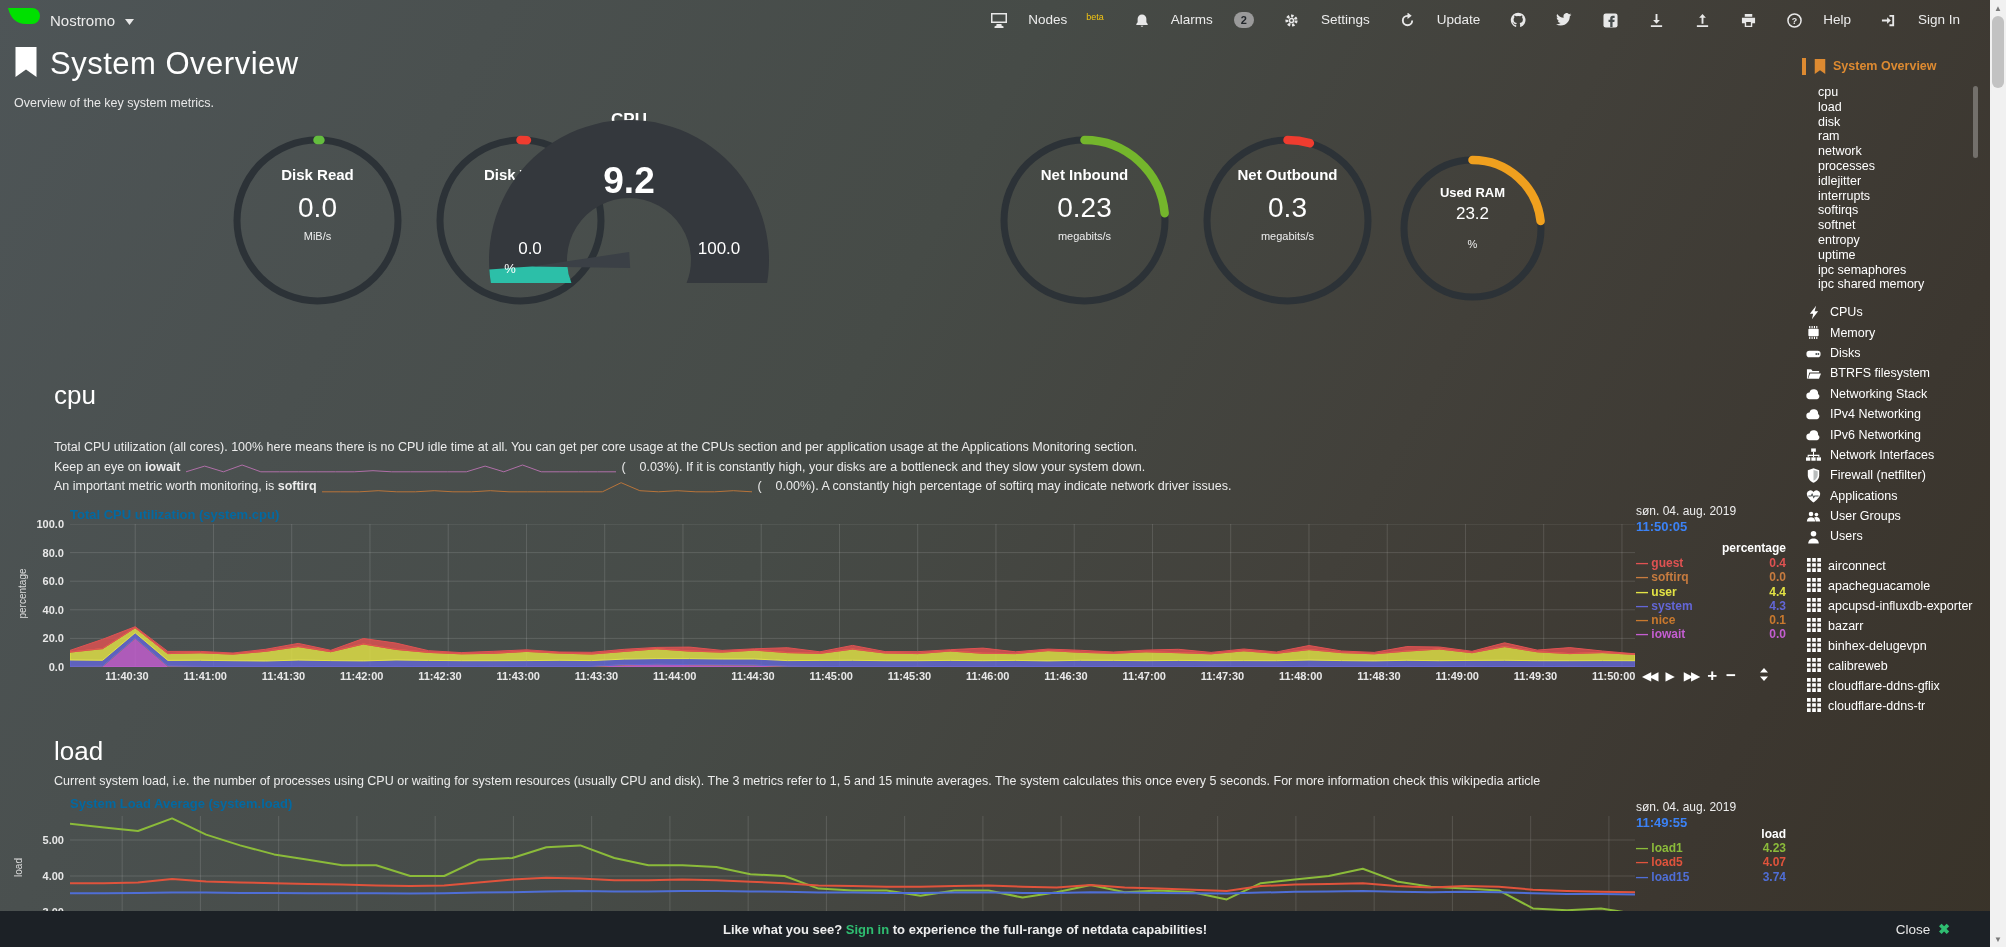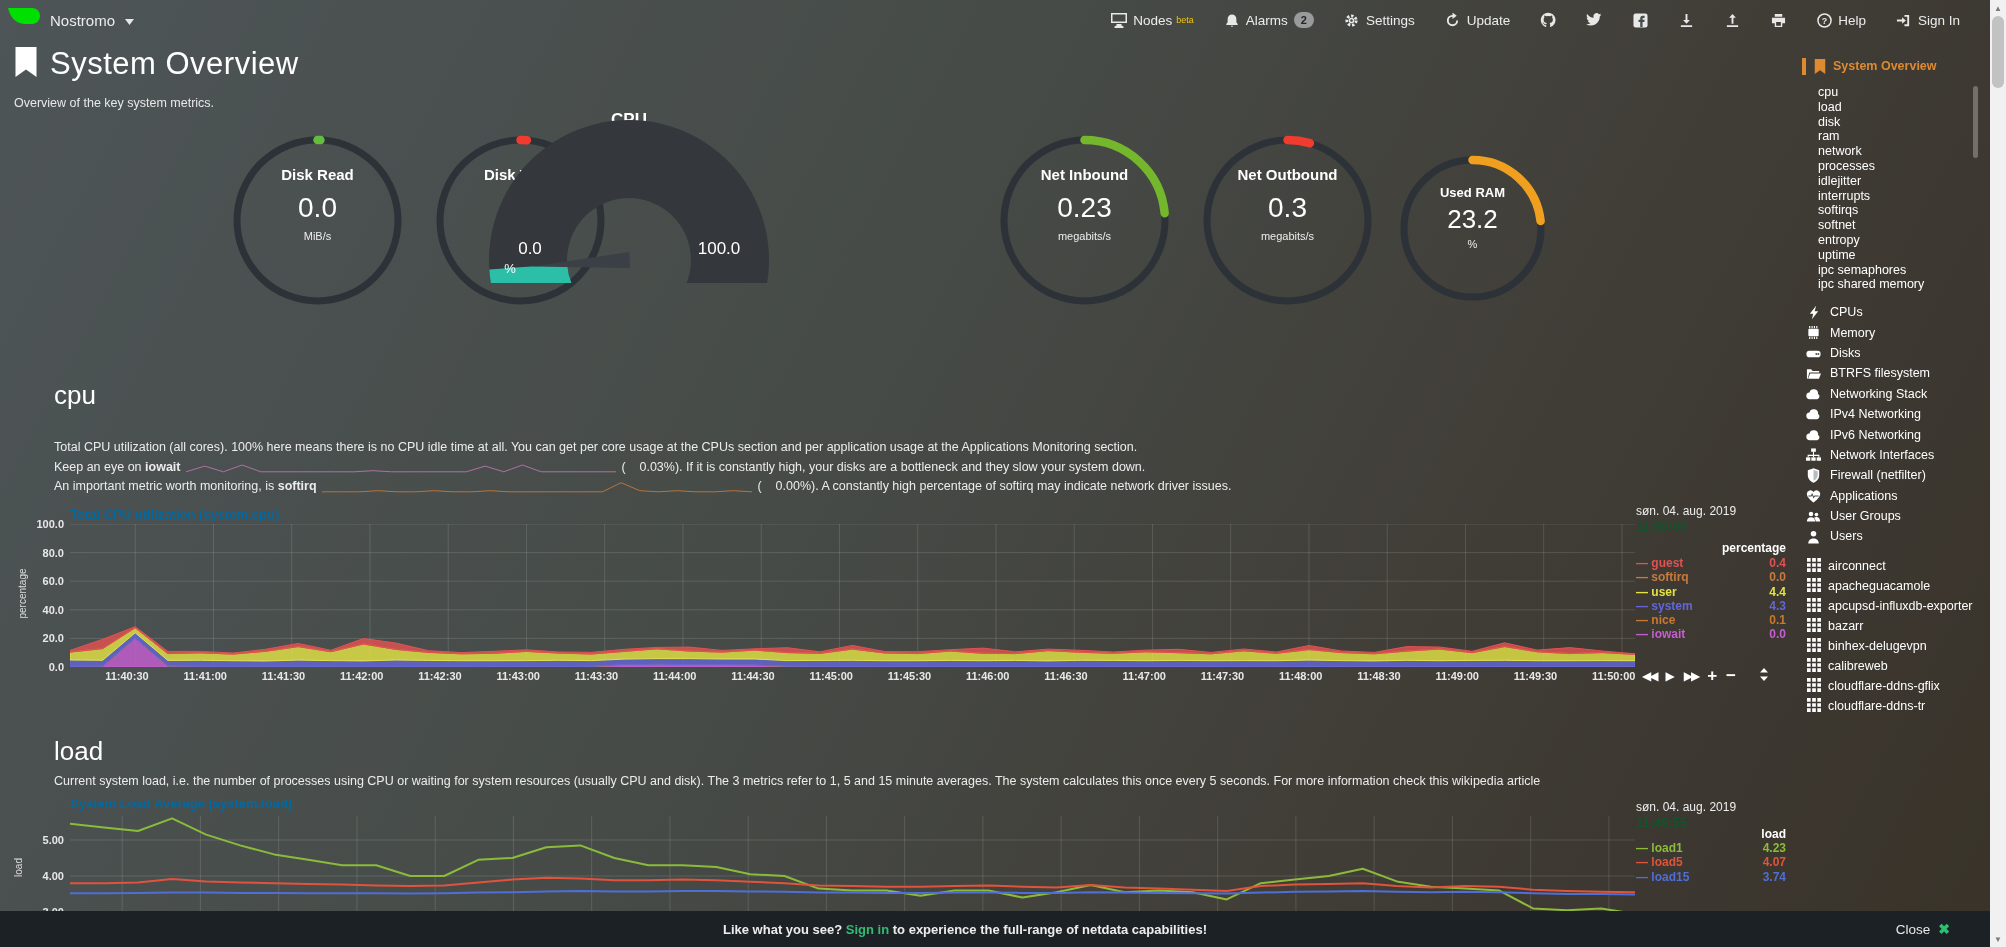--- a/index.html
+++ b/index.html
@@ -7,21 +7,21 @@
     width:2006px;height:947px;overflow:hidden;position:relative;
     font-family:"Liberation Sans",sans-serif;color:#fff;
     background:linear-gradient(118deg,#4e5557 0%,#4a504f 20%,#464b47 42%,#42403a 65%,#3c3730 85%,#393329 100%);
   }
   
   #navbar{position:absolute;left:0;top:0;right:16px;height:40px;display:flex;align-items:center;font-size:13.5px;color:#ececec;}
   #brand{display:flex;align-items:center;gap:10px;margin-left:6px;cursor:pointer;}
   #brand .logo svg{display:block;}
   #brand .name{font-size:15px;}
   #nav-spacer{flex:1;}
-  .nav-item{display:flex;align-items:center;gap:6px;margin-right:30px;cursor:pointer;white-space:nowrap;}
+  .nav-item{display:flex;gap:21px;margin-right:30px;cursor:pointer;white-space:nowrap;}
   .nav-item .ic{display:inline-flex;width:16px;height:16px;align-items:center;justify-content:center;}
   .nav-item .ic svg{display:block;}
   sup.beta{color:#f3c512;font-size:9px;margin-left:-2px;vertical-align:super;}
   .badge{background:#9a9a9a;color:#21262a;border-radius:9px;padding:0 7px;font-size:11px;line-height:16px;font-weight:bold;}
   
   #scrollbar{position:absolute;right:0;top:0;width:16px;height:947px;background:#f1f1f1;}
   #scrollbar .arrow{position:absolute;left:0;width:16px;height:16px;color:#7a7a7a;font-size:8px;display:flex;align-items:center;justify-content:center;}
   #scrollbar .thumb{position:absolute;left:2px;top:16px;width:12px;height:72px;background:#c2c2c2;border-radius:6px;}
   
   #title-block{position:absolute;left:14px;top:46px;display:flex;align-items:center;gap:12px;}
@@ -29,37 +29,37 @@
   #subtitle{position:absolute;left:14px;top:96px;font-size:12.5px;color:#e8e8e8;}
   
   .easypie{position:absolute;width:177px;height:177px;cursor:crosshair;}
   .easypie svg{position:absolute;left:0;top:0;}
   .easypie .t,.easypie .v,.easypie .u{position:absolute;left:0;width:100%;text-align:center;}
   .easypie .t{top:34px;font-size:15px;font-weight:bold;}
   .easypie .v{top:60px;font-size:28px;}
   .easypie .u{top:98px;font-size:11px;color:#ededed;}
   #g-ram{width:153px;height:153px;}
   #g-ram .t{top:33px;font-size:13px;}
-  #g-ram .v{top:52px;font-size:26px;}
+  #g-ram .v{top:52px;font-size:17px;}
   #g-ram .u{top:86px;}
   #g-cpu{position:absolute;left:469px;top:108px;width:320px;height:175px;cursor:crosshair;}
   #g-cpu .gt{position:absolute;left:0;top:2px;width:100%;text-align:center;font-size:17px;font-weight:bold;}
   #g-cpu .gv{position:absolute;left:0;top:52px;width:100%;text-align:center;font-size:37px;font-weight:bold;}
   #g-cpu .gmin{position:absolute;left:31px;top:131px;width:60px;text-align:center;font-size:17px;}
   #g-cpu .gmax{position:absolute;left:210px;top:131px;width:80px;text-align:center;font-size:17px;}
   #g-cpu .gunit{position:absolute;left:21px;top:153px;width:40px;text-align:center;font-size:13px;}
   
   .sec-head{position:absolute;left:54px;font-size:26px;font-weight:400;}
   .sec-text{position:absolute;left:54px;font-size:12.5px;color:#ececec;line-height:19.5px;}
   .sec-text b{font-weight:bold;}
   .spark{vertical-align:middle;margin:0 2px;}
   
   .chart-title{position:absolute;font-size:13px;font-weight:bold;color:#0369a1;}
   .leg-date{position:absolute;left:1636px;width:160px;font-size:12px;color:#eee;}
-  .leg-date .tm{font-size:13px;font-weight:bold;color:#14532d;margin-top:1px;}
+  .leg-date .tm{font-size:13px;font-weight:bold;color:#3b82f6;margin-top:1px;}
   .leg-head{position:absolute;left:1636px;width:150px;text-align:right;font-size:12px;font-weight:bold;}
   .leg-rows{position:absolute;left:1636px;width:150px;font-size:12px;font-weight:600;}
   .leg-row{display:flex;height:14.3px;line-height:14.3px;cursor:pointer;justify-content:center;}
   .leg-row .nm{flex:1;white-space:nowrap;}
   .leg-row .vl{text-align:right;}
   .ylab{position:absolute;width:44px;text-align:right;font-size:11px;font-weight:600;color:#e8e8e8;}
   .xlab{position:absolute;width:60px;text-align:left;font-size:11px;font-weight:600;color:#e8e8e8;}
   .rot-lab{position:absolute;font-size:10px;color:#ddd;transform:rotate(-90deg);transform-origin:center;}
   .plot{position:absolute;left:70px;cursor:crosshair;}
   #load-clip{position:absolute;left:70px;top:816px;width:1565px;height:100px;overflow:hidden;}
@@ -228,20 +228,21 @@
   <div class="v">0.1</div>
   <div class="u">MiB/s</div>
 </div>
 <div id="g-cpu">
   <div class="gt">CPU</div>
   <svg id="gauge-svg" width="320" height="175" style="position:absolute;left:0;top:0">
       <path d="M33.11690981486899 211.1665566436979 A140 140 0 1 1 286.883090185131 211.16655664369793 L216.1910827962723 178.20233222792336 A62 62 0 1 0 103.8089172037277 178.20233222792336 Z" fill="#34383d"></path>
       <path d="M33.11690981486899 211.1665566436979 A140 140 0 0 1 20.3143059882415 161.3758673440579 L98.13919265193552 156.15216982379707 A62 62 0 0 0 103.8089172037277 178.20233222792336 Z" fill="#2cbfa8"></path>
       <path d="M63.217769148995885 158.49613665981155 L160.16195548998027 144.00163951679687 L161.22940570005593 159.90497069094314 Z" fill="#3b4046"></path>
     </svg>
+  <div class="gv">9.2</div>
   <div class="gmin">0.0</div>
   <div class="gmax">100.0</div>
   <div class="gunit">%</div>
 </div>
 <div class="easypie" style="left:996px;top:132px">
   <svg id="ep3" width="177" height="177">
       <circle cx="88.5" cy="88.5" r="80.5" fill="none" stroke="#2c3237" stroke-width="7"></circle>
       <circle cx="88.5" cy="88.5" r="80.5" fill="none" stroke="#74b62c" stroke-width="8.5" stroke-linecap="round" stroke-dasharray="118.86215804856981 505.7964172279567" transform="rotate(-90 88.5 88.5)"></circle>
     </svg>
   <div class="t">Net Inbound</div>

